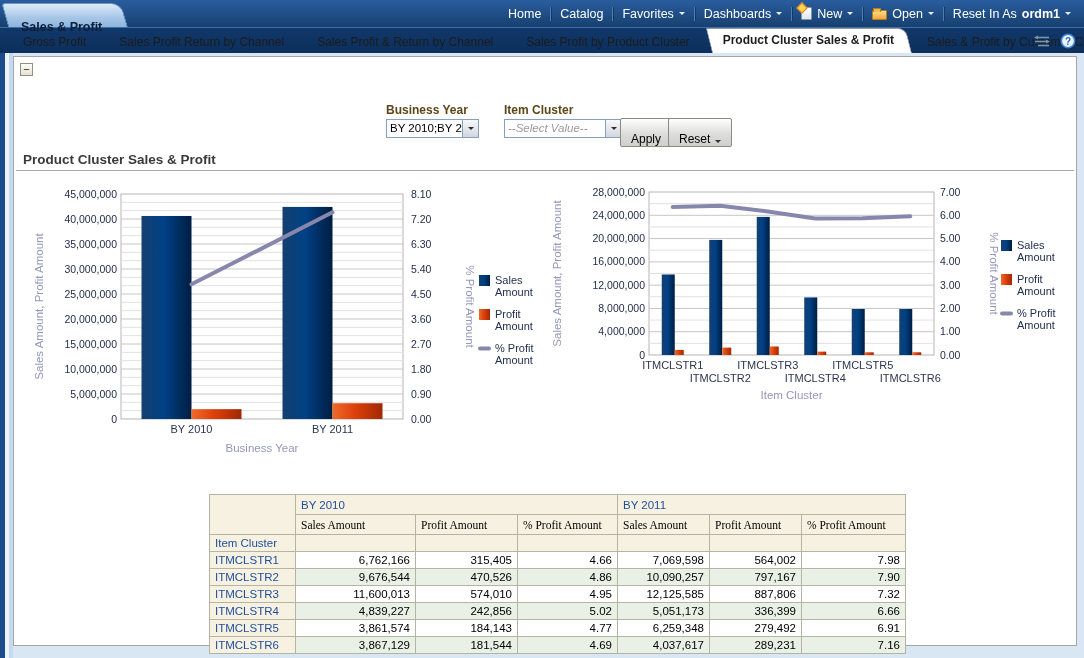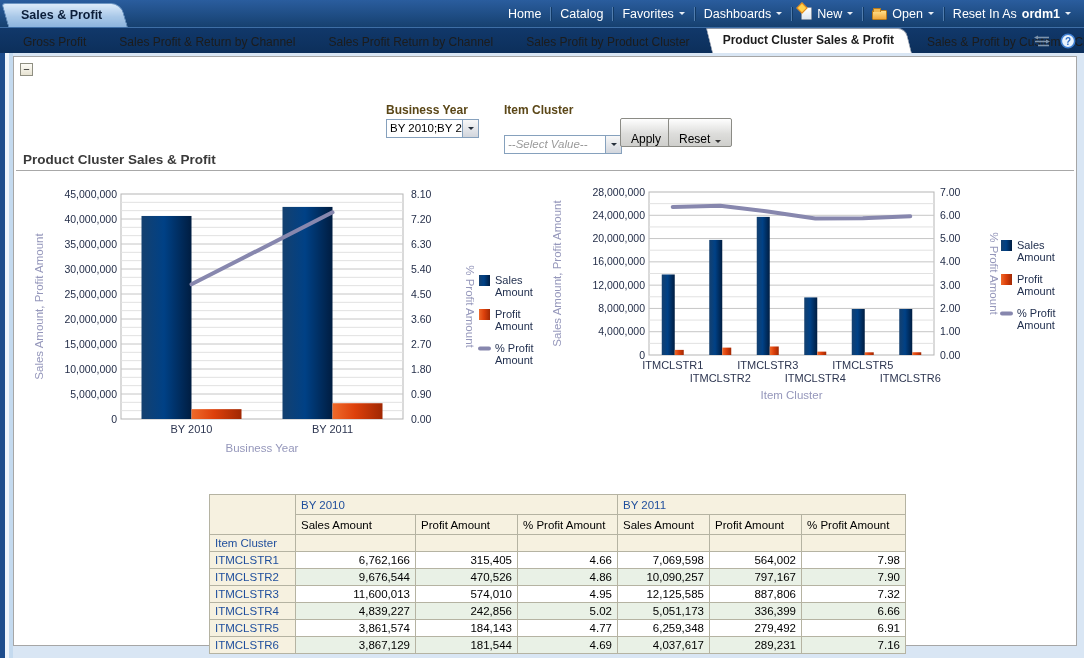--- a/index.html
+++ b/index.html
@@ -2,21 +2,21 @@
 <html><head>
 <meta charset="utf-8">
 <style>
   * { box-sizing: border-box; margin: 0; padding: 0; }
   html,body { width:1084px; height:658px; overflow:hidden; }
   body { position:relative; background:#d9e6f4; font-family:"Liberation Sans", sans-serif; }
 
   
   .topbar { position:absolute; left:0; top:0; width:1084px; height:27px;
             background:linear-gradient(#2a5d9e,#16406f); }
-  .brand-tab { position:absolute; left:8px; top:3px; height:24px; padding:0 26px 0 13px;
+  .brand-tab { position:absolute; left:8px; top:3px; height:24px; padding:12px 26px 0 13px;
                font-size:12.5px; font-weight:bold; color:#0b1e3a; line-height:25px; z-index:2; }
   .brand-tab::before { content:""; position:absolute; inset:0;
                background:linear-gradient(#dcebfa,#a9c8e8 55%,#8db4dd);
                border:1px solid #6e97c4; border-bottom:none; border-radius:4px 10px 0 0;
                transform:skewX(16deg); transform-origin:bottom left; z-index:-1; }
   .topnav { position:absolute; right:4px; top:0; height:27px; display:flex; align-items:center; }
   .nav-item { color:#fff; font-size:12.5px; padding:0 9px; display:flex; align-items:center; gap:5px; white-space:nowrap; }
   .nav-item b { font-weight:bold; }
   .vsep { width:1px; height:14px; background:#517dae; box-shadow:1px 0 0 #123a66; }
   .chev { width:0; height:0; border:3.5px solid transparent; border-top-color:#e8eef6; margin-top:3px; }
@@ -73,21 +73,21 @@
   .chart { position:absolute; }
   #chartL { left:15px; top:126px; width:517px; height:276px; }
   #chartR { left:535px; top:126px; width:529px; height:226px; }
 
   
   #pivot { position:absolute; left:195px; top:437px; }
   #pivot table { border-collapse:collapse; font-size:11.5px; }
   #pivot th, #pivot td { border:1px solid #b5b3a2; padding:1px 5px; height:17px; font-weight:normal; }
   #pivot .hdr  { background:#f6f1e0; }
   #pivot .grp  { background:#f6f1e0; color:#1f4e9c; text-align:left; height:20px; }
-  #pivot .colh { background:#f6f1e0; color:#000; text-align:left; height:20px; }
+  #pivot .colh { background:#f6f1e0; color:#000; text-align:left; height:20px;font-family:Liberation Serif, serif; }
   #pivot .rowh { background:#f6f1e0; color:#1f4e9c; text-align:left; }
   #pivot .num  { text-align:right; background:#fff; color:#000; }
   #pivot tr.alt .num { background:#e9f1e6; }
 </style>
 </head>
 <body>
 
 <div class="topbar">
   <div class="brand-tab">Sales &amp; Profit</div>
   <div class="topnav">
@@ -125,22 +125,22 @@
         <span>Reset In As</span>
         <b>ordm1</b>
         <span class="chev"></span>
       </div>
   </div>
 </div>
 
 <div class="tabstrip">
   <div class="tabs" id="tabs">
       <div class="tab">Gross Profit</div>
+      <div class="tab">Sales Profit Return by Channel</div>
       <div class="tab">Sales Profit &amp; Return by Channel</div>
-      <div class="tab">Sales Profit Return by Channel</div>
       <div class="tab">Sales Profit by Product Cluster</div>
       <div class="tab active">Product Cluster Sales &amp; Profit</div>
       <div class="tab">Sales &amp; Profit by Customer Cluster</div>
     </div>
   <div class="strip-icons">
     <span id="pageOptionsIcon"><svg width="18" height="15">
           <g stroke="#7d93ab" stroke-width="1.6" fill="none">
             <line x1="5" y1="3.5" x2="16" y2="3.5"></line>
             <line x1="2" y1="7.5" x2="13" y2="7.5"></line>
             <line x1="5" y1="11.5" x2="16" y2="11.5"></line>
@@ -163,21 +163,21 @@
   <div class="collapse-box">−</div>
 
   <div class="prompt-label" style="left:372px; top:46px;">Business Year</div>
   <div class="combo" style="left:372px; top:62px; width:93px;">
     <div class="combo-text">BY 2010;BY 2011</div>
     <div class="combo-btn">
         <span class="arr"></span>
       </div>
   </div>
   <div class="prompt-label" style="left:490px; top:46px;">Item Cluster</div>
-  <div class="combo" style="left:490px; top:62px; width:118px;margin-top:16px;">
+  <div class="combo" style="left:490px; top:62px; width:118px;">
     <div class="combo-text placeholder">--Select Value--</div>
     <div class="combo-btn">
         <span class="arr"></span>
       </div>
   </div>
   <button class="btn" style="left:606px; top:61px;">
       <span>Apply</span>
     </button>
   <button class="btn" style="left:654px; top:61px;">
       <span>Reset</span>

